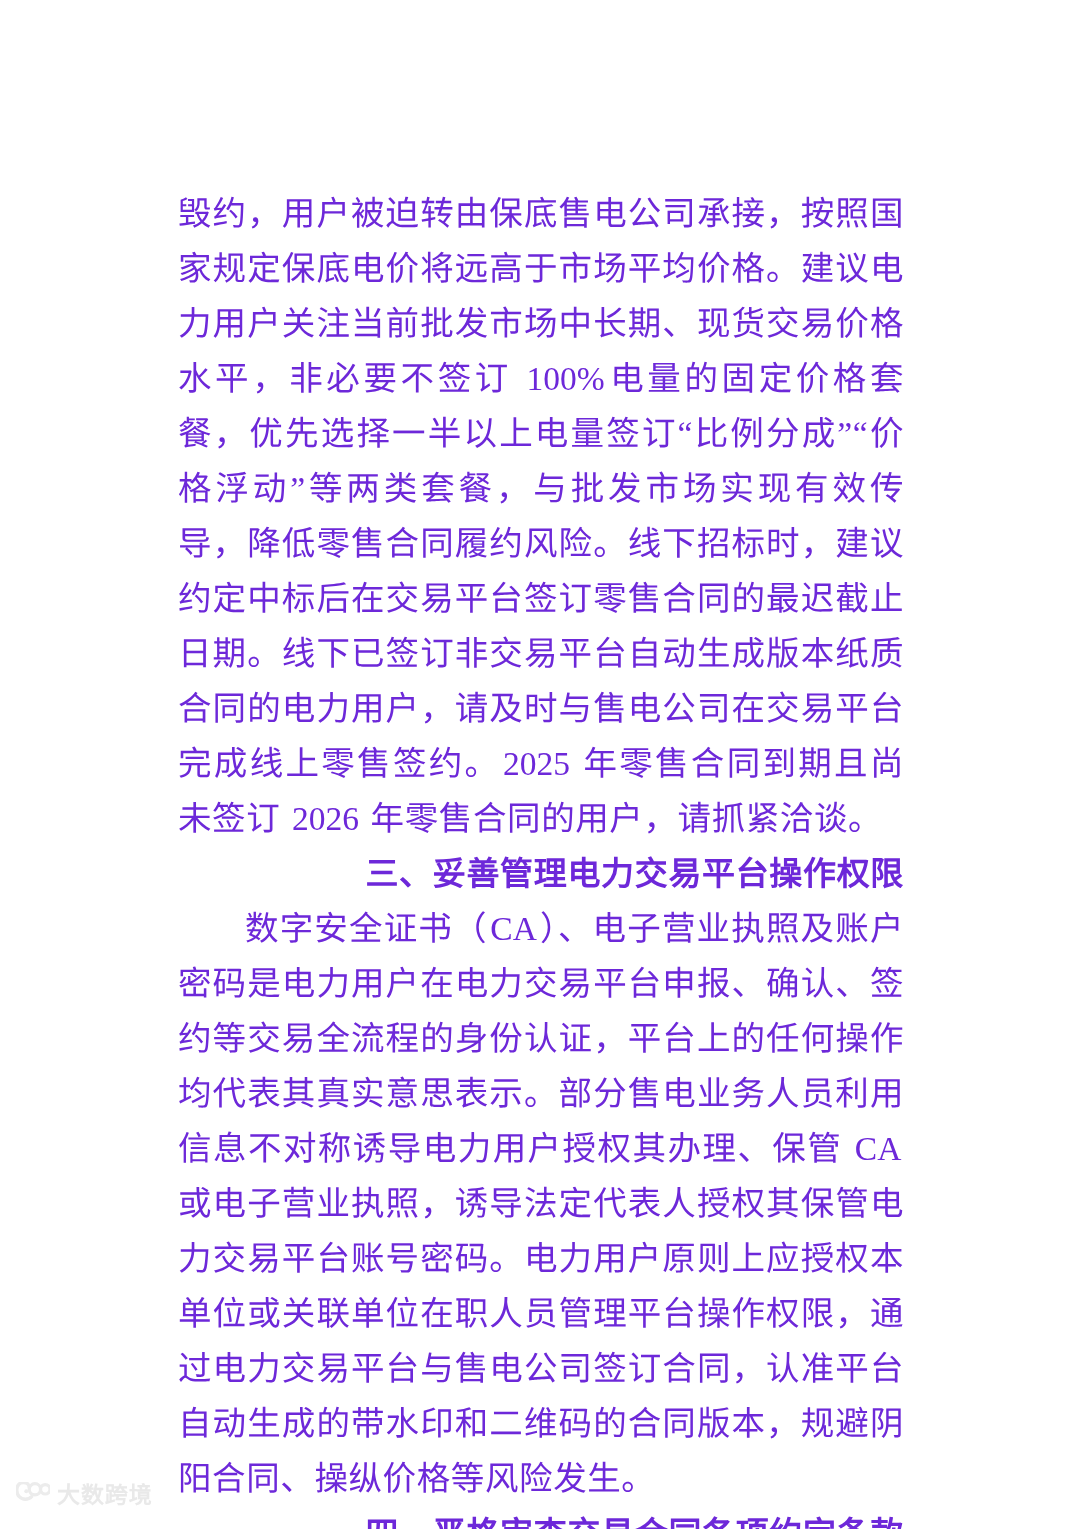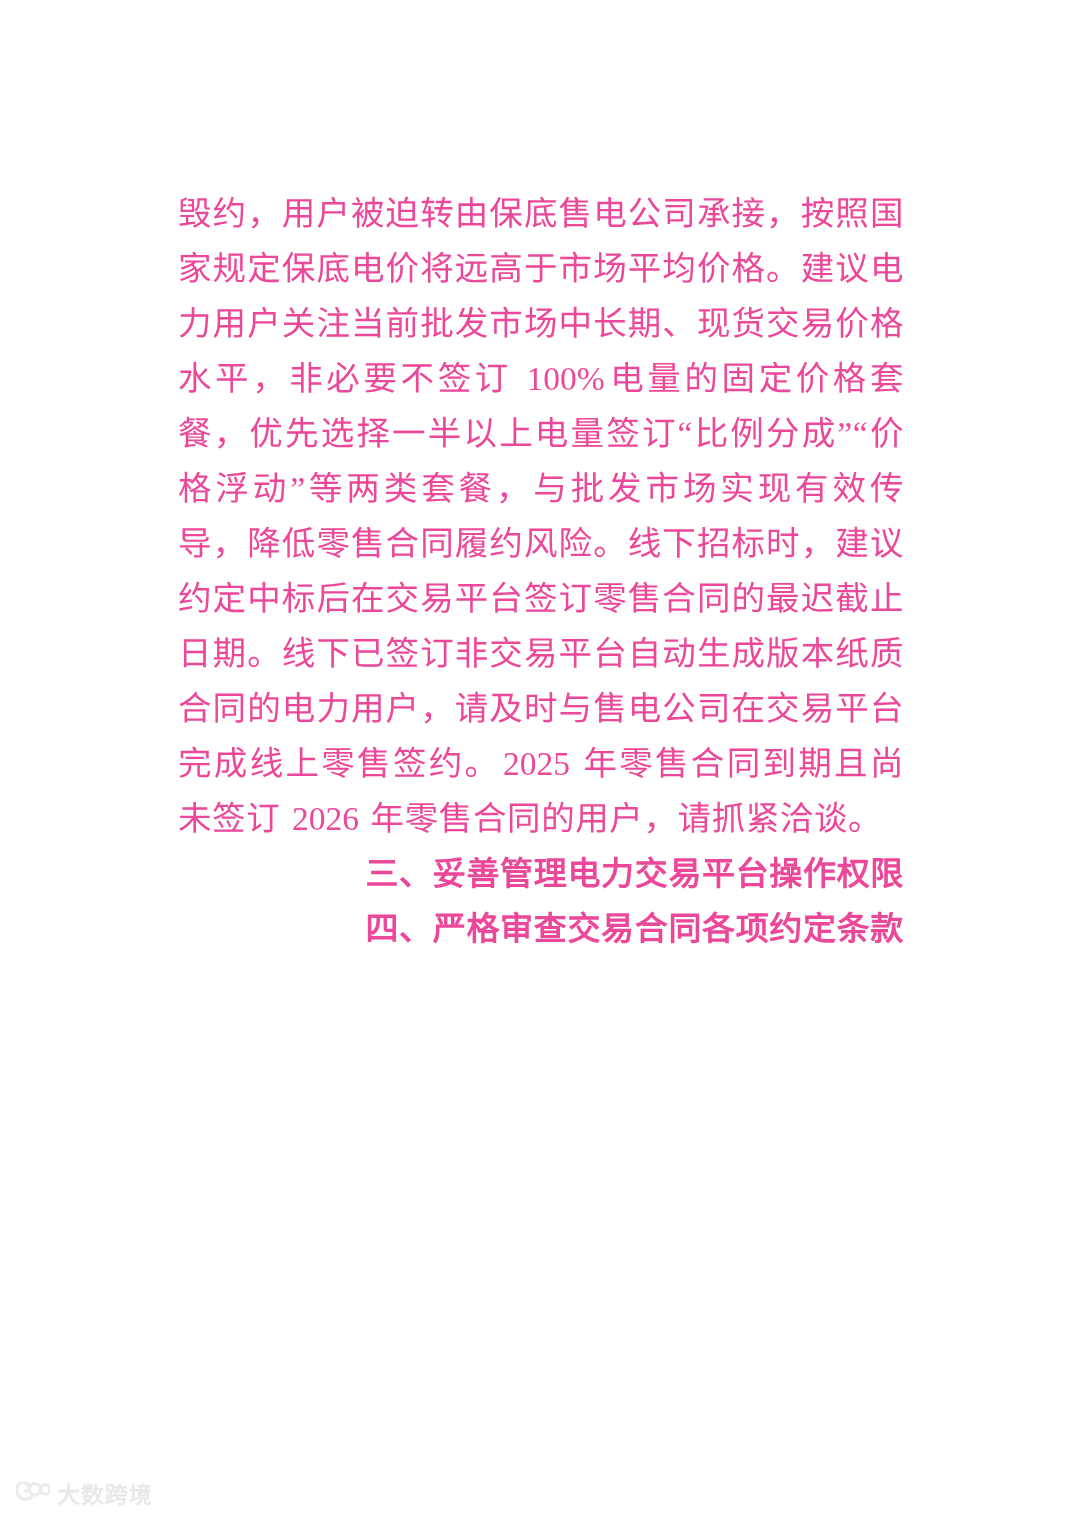--- a/index.html
+++ b/index.html
@@ -23,21 +23,21 @@
     position: absolute;
     left: 178px;
     top: 186px;
     width: 726px;
   }
 
   .para,
   .heading {
     margin: 0;
     padding: 0;
-    color: #ec4899;
+    color: #6d28d9;
     text-align: justify;
     text-justify: inter-ideograph;
     letter-spacing: 0.018em;
   }
 
   .para {
     font-family: "Liberation Serif", "DejaVu Serif", serif;
     font-size: 33.5px;
     line-height: 55px;
     text-indent: 2em;
@@ -97,20 +97,21 @@
 <body>
 
 <div class="page">
 
   <div class="doc-body">
 
     <p class="para continued">毁约，用户被迫转由保底售电公司承接，按照国家规定保底电价将远高于市场平均价格。建议电力用户关注当前批发市场中长期、现货交易价格水平，非必要不签订 <span class="lat">100%</span>电量的固定价格套餐，优先选择一半以上电量签订“比例分成”“价格浮动”等两类套餐，与批发市场实现有效传导，降低零售合同履约风险。线下招标时，建议约定中标后在交易平台签订零售合同的最迟截止日期。线下已签订非交易平台自动生成版本纸质合同的电力用户，请及时与售电公司在交易平台完成线上零售签约。<span class="lat">2025</span> 年零售合同到期且尚未签订 <span class="lat">2026</span> 年零售合同的用户，请抓紧洽谈。</p>
 
     <h2 class="heading">三、妥善管理电力交易平台操作权限</h2>
 
+    <p class="para">数字安全证书（<span class="lat">CA</span>）、电子营业执照及账户密码是电力用户在电力交易平台申报、确认、签约等交易全流程的身份认证，平台上的任何操作均代表其真实意思表示。部分售电业务人员利用信息不对称诱导电力用户授权其办理、保管 <span class="lat">CA</span> 或电子营业执照，诱导法定代表人授权其保管电力交易平台账号密码。电力用户原则上应授权本单位或关联单位在职人员管理平台操作权限，通过电力交易平台与售电公司签订合同，认准平台自动生成的带水印和二维码的合同版本，规避阴阳合同、操纵价格等风险发生。</p>
 
     <h2 class="heading">四、严格审查交易合同各项约定条款</h2>
 
   </div>
 
   <div class="watermark">
     <span class="watermark-mark">
       <svg viewBox="0 0 44 34" width="34" height="26" aria-hidden="true">
         <path d="M17 7 C17 2.8 13.6 0.6 9.2 0.6 C4.2 0.6 0.8 4.6 0.8 10.4 C0.8 17.6 5.6 22.6 12 22.6 C15.6 22.6 18.4 21.2 20.2 19.2" fill="none" stroke="#ececec" stroke-width="4.4" stroke-linecap="round"></path>
         <circle cx="24.5" cy="9.5" r="7.4" fill="none" stroke="#ececec" stroke-width="4.2"></circle>

